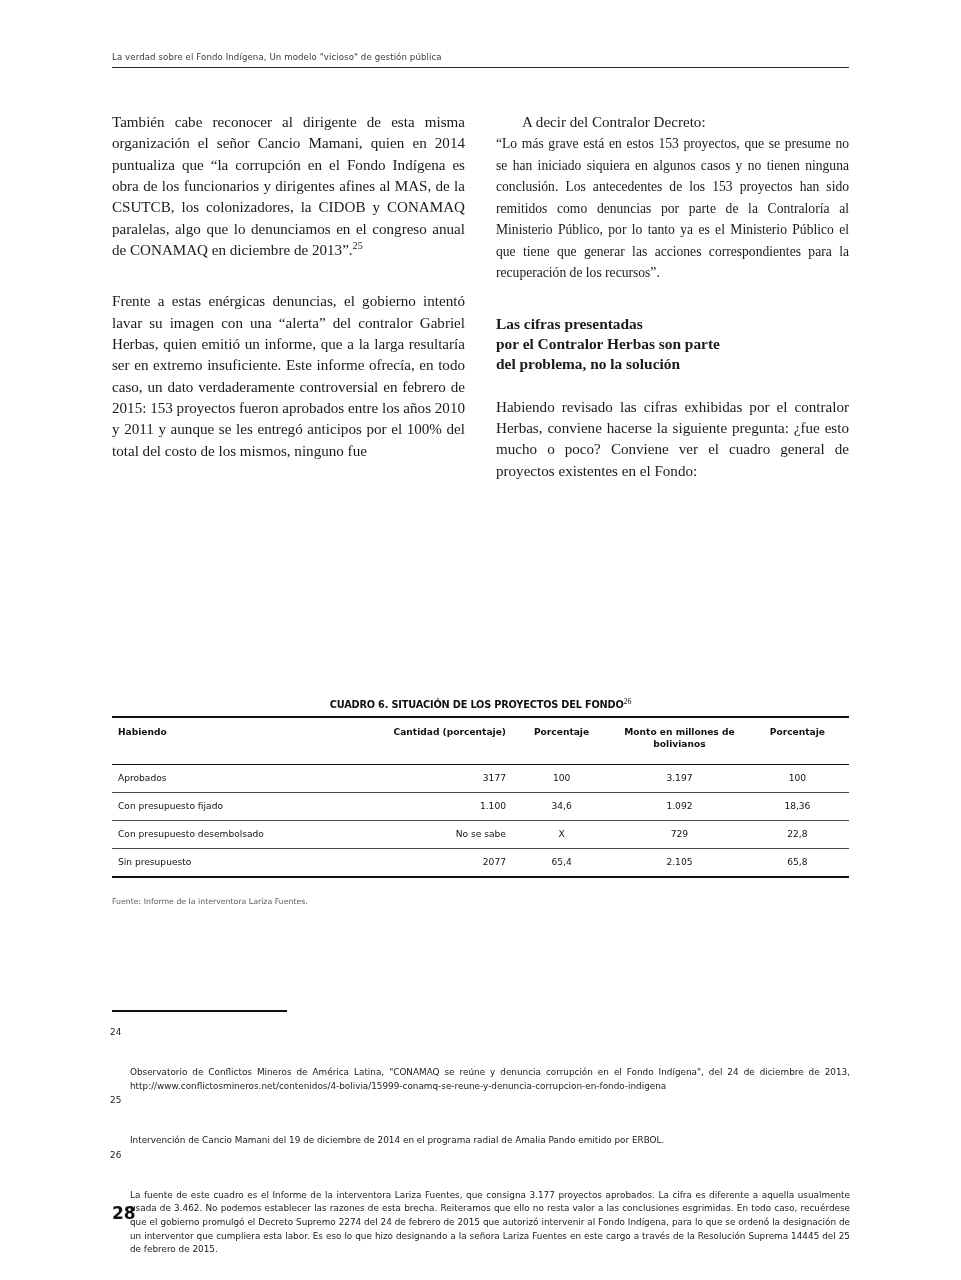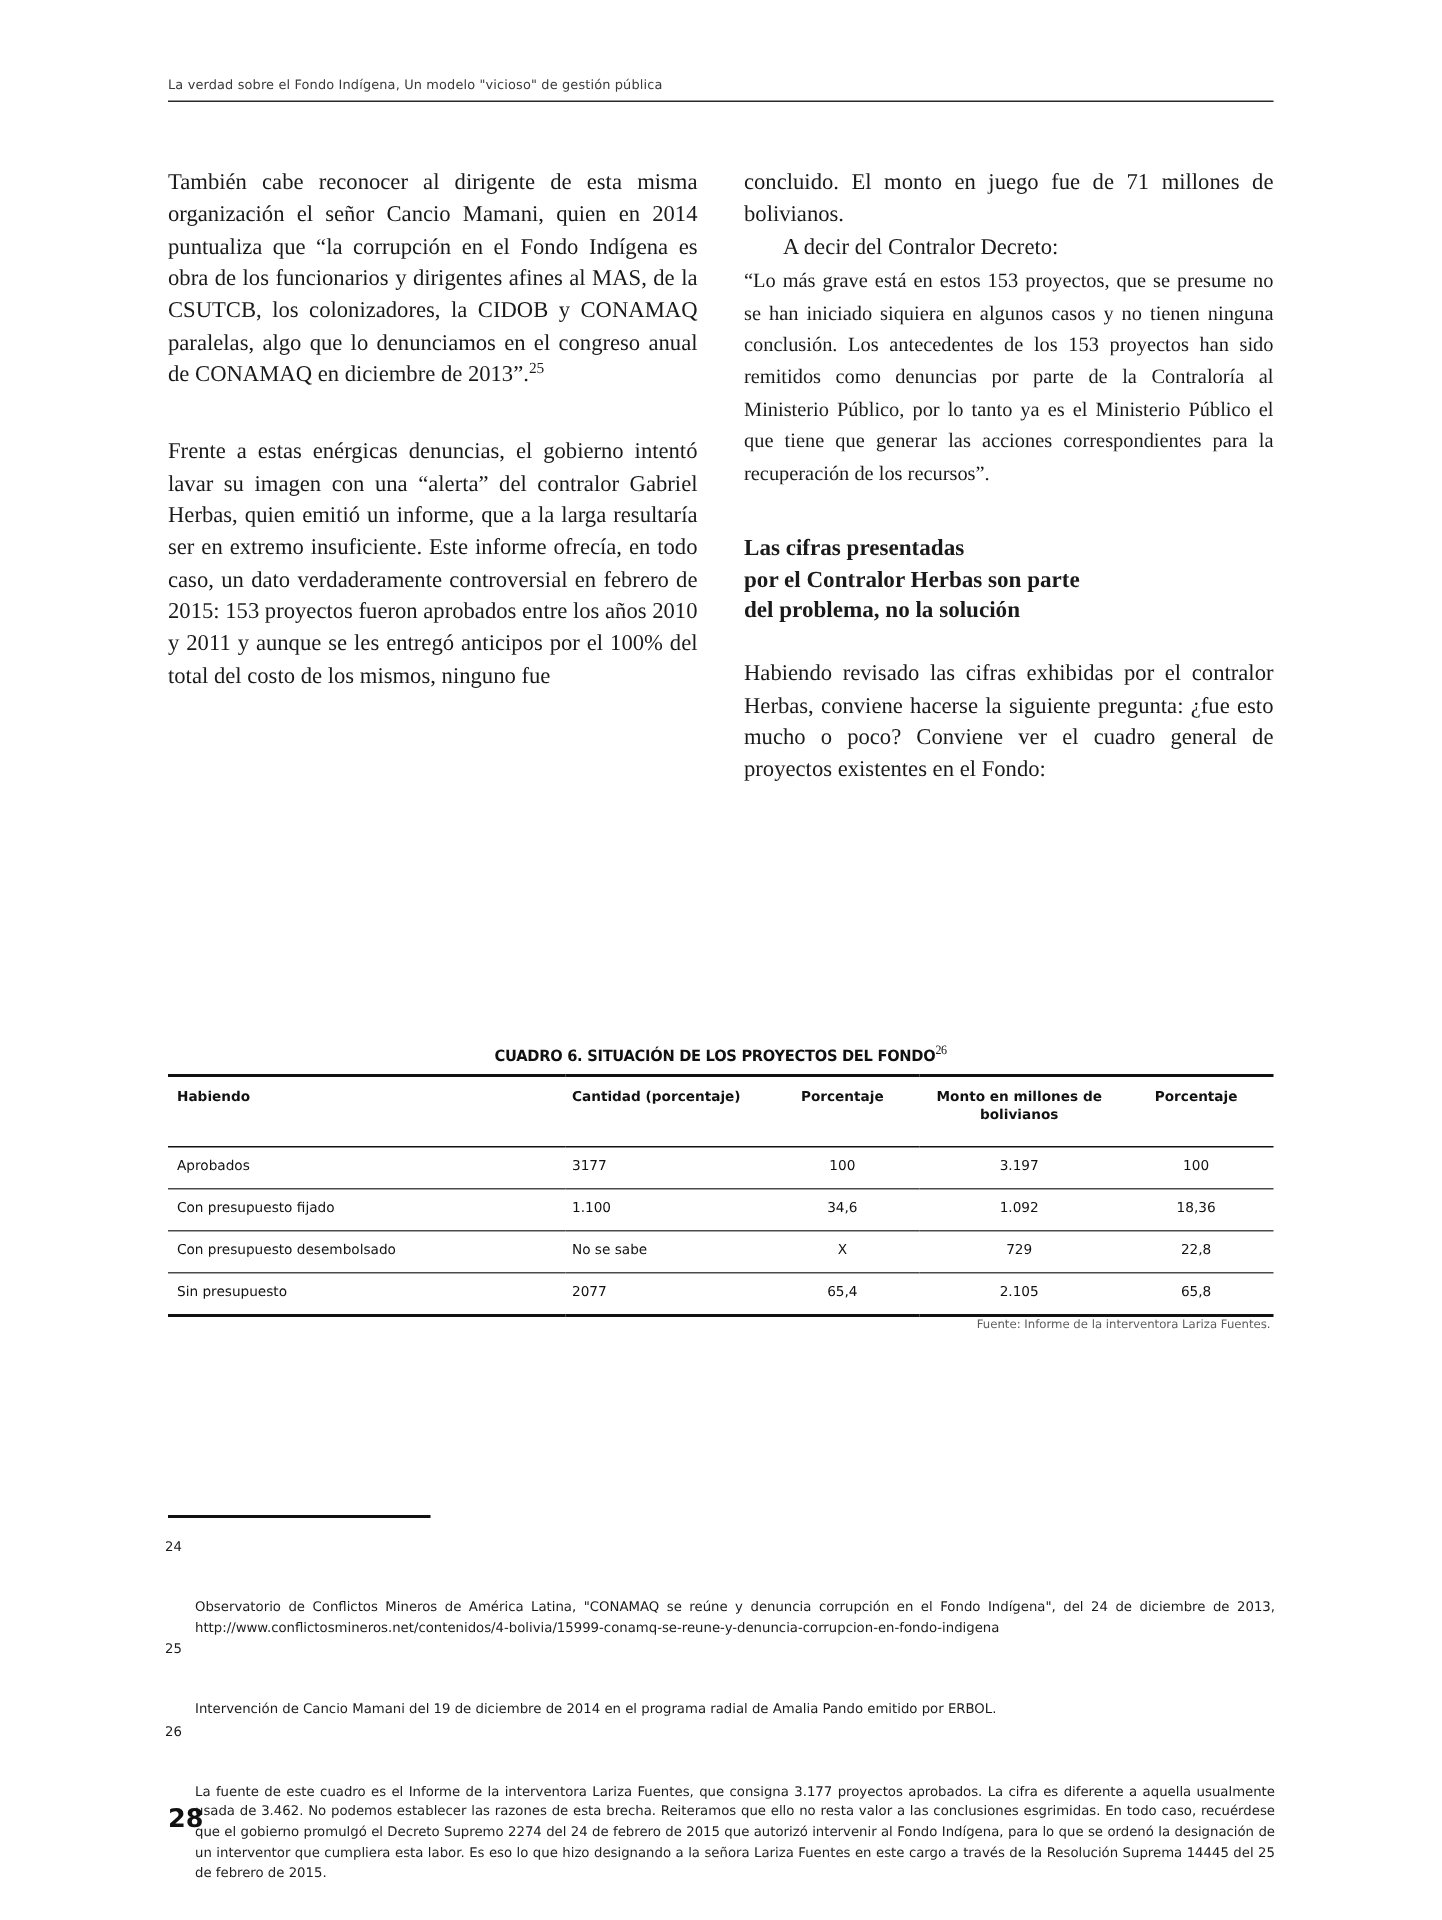--- a/index.html
+++ b/index.html
@@ -118,30 +118,30 @@
   }
   table.cuadro tbody td {
     padding: 8px 4px 8px 4px;
     border-bottom: 0.8px solid #4a4a4a;
     line-height: 1.2;
   }
   table.cuadro tbody tr:last-child td {
     border-bottom: 2.2px solid #111;
   }
   .c-label  { text-align: left;  width: 36%; padding-left: 6px !important; }
-  .c-cant   { text-align: left; width: 18%; }
+  .c-cant   { text-align: right; width: 18%; }
   .c-pct1   { text-align: center; width: 14%; }
   .c-monto  { text-align: center; width: 18%; }
   .c-pct2   { text-align: center; width: 14%; }
 
   .table-source {
     font-family: "DejaVu Sans", sans-serif;
     font-size: 7.8px;
     color: #5c5c5c;
-    text-align: right;
+    margin-top: 19px;
     padding-right: 2px;
   }
 
   
   .footnote-rule {
     position: absolute;
     left: 112px;
     top: 1010px;
     width: 175px;
     height: 0;
@@ -191,21 +191,20 @@
 
   <div class="running-head">La verdad sobre el Fondo Indígena, Un modelo "vicioso" de gestión pública</div>
 
   <div class="col col-left">
     <p><span>También cabe reconocer al dirigente de esta misma organización el señor Cancio Mamani, quien en 2014 puntualiza que “la corrupción en el Fondo Indígena es  obra de los funcionarios y dirigentes afines al MAS, de la CSUTCB, los colonizadores, la CIDOB y CONAMAQ paralelas, algo que lo denunciamos en el congreso anual de CONAMAQ en diciembre de 2013”.</span><sup>25</sup></p>
     <div class="spacer-lg"></div>
     <p>Frente a estas enérgicas denuncias, el gobierno intentó lavar su imagen con una “alerta” del contralor Gabriel Herbas, quien emitió un informe, que a la larga resultaría ser en extremo insuficiente. Este informe ofrecía, en todo caso, un dato verdaderamente controversial en febrero de 2015: 153 proyectos fueron aprobados entre los años 2010 y 2011 y aunque se les entregó anticipos por el 100% del total del costo de los mismos, ninguno fue</p>
   </div>
 
   <div class="col col-right">
-    <p>concluido. El monto en juego fue de 71 millones de bolivianos.</p>
     <p class="lead-in">A decir del Contralor Decreto:</p>
     <p class="quote">“Lo más grave está en estos 153 proyectos, que se presume no se han iniciado siquiera en algunos casos y no tienen ninguna conclusión. Los antecedentes de los 153 proyectos han sido remitidos como denuncias por parte de la Contraloría al Ministerio Público, por lo tanto ya es el Ministerio Público el que tiene que generar las acciones correspondientes para la recuperación de los recursos”.</p>
     <div class="spacer-lg"></div>
     <div class="section-head">
       <div>Las cifras presentadas</div>
       <div>por el Contralor Herbas son parte</div>
       <div>del problema, no la solución</div>
     </div>
     <div class="spacer-md"></div>
     <p>Habiendo revisado las cifras exhibidas por el contralor Herbas, conviene hacerse la siguiente pregunta: ¿fue esto mucho o poco? Conviene ver el cuadro general de proyectos existentes en el Fondo:</p>

